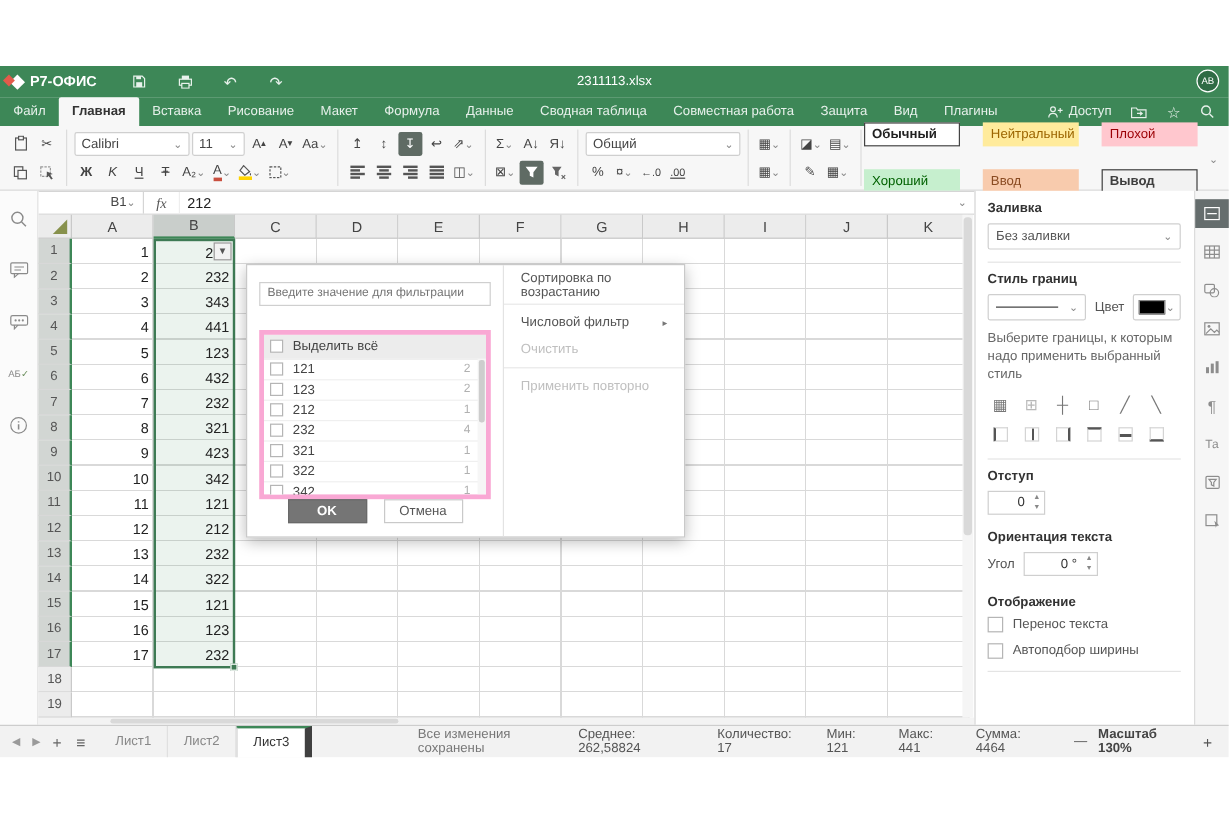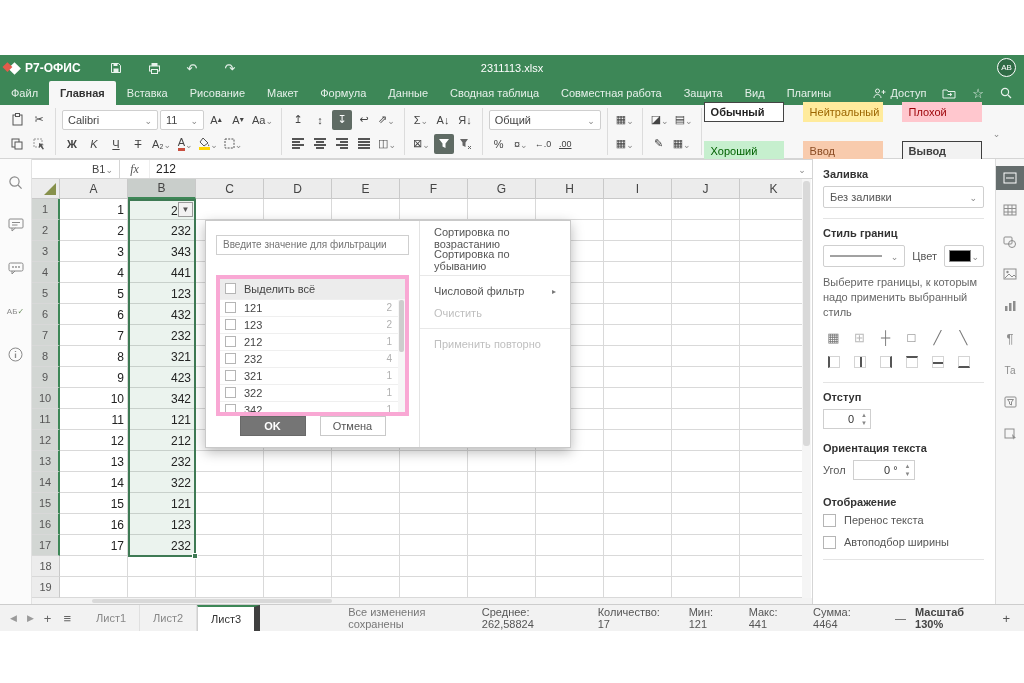--- a/index.html
+++ b/index.html
@@ -340,21 +340,21 @@
               <svg width="13" height="12" viewBox="0 0 13 12">
                 <path d="M1 1h8L6.5 4.5V9L3.5 7.5V4.5z" fill="#666"></path>
                 <path d="M9 8l3 3M12 8l-3 3" stroke="#666"></path>
               </svg>
             </span>
       </div>
     </div>
     <div class="tsep"></div>
     <div class="tg">
       <div class="trow">
-        <div class="tsel" style="width:112px">
+        <div class="tsel" style="width:129px">
               <span>Общий</span>
               <span class="carv"></span>
             </div>
       </div>
       <div class="trow">
         <span class="tb">%</span>
         <span class="tb">
               <span>¤</span>
               <span class="carv"></span>
             </span>
@@ -757,21 +757,20 @@
             <div class="lthumb"></div>
           </div>
      </div>
      <div class="fbtns">
        <div class="bok">OK</div>
        <div class="bcancel">Отмена</div>
      </div>
    </div>
    <div class="fright">
      <div class="fmi">Сортировка по возрастанию</div>
-     <div class="fmi">Сортировка по убыванию</div>
      <div class="fmdiv"></div>
      <div class="fmi">
           <span>Числовой фильтр</span>
           <span class="subarr">▸</span>
         </div>
      <div class="fmi dis">Очистить</div>
      <div class="fmdiv"></div>
      <div class="fmi dis">Применить повторно</div>
    </div>
  </div>

